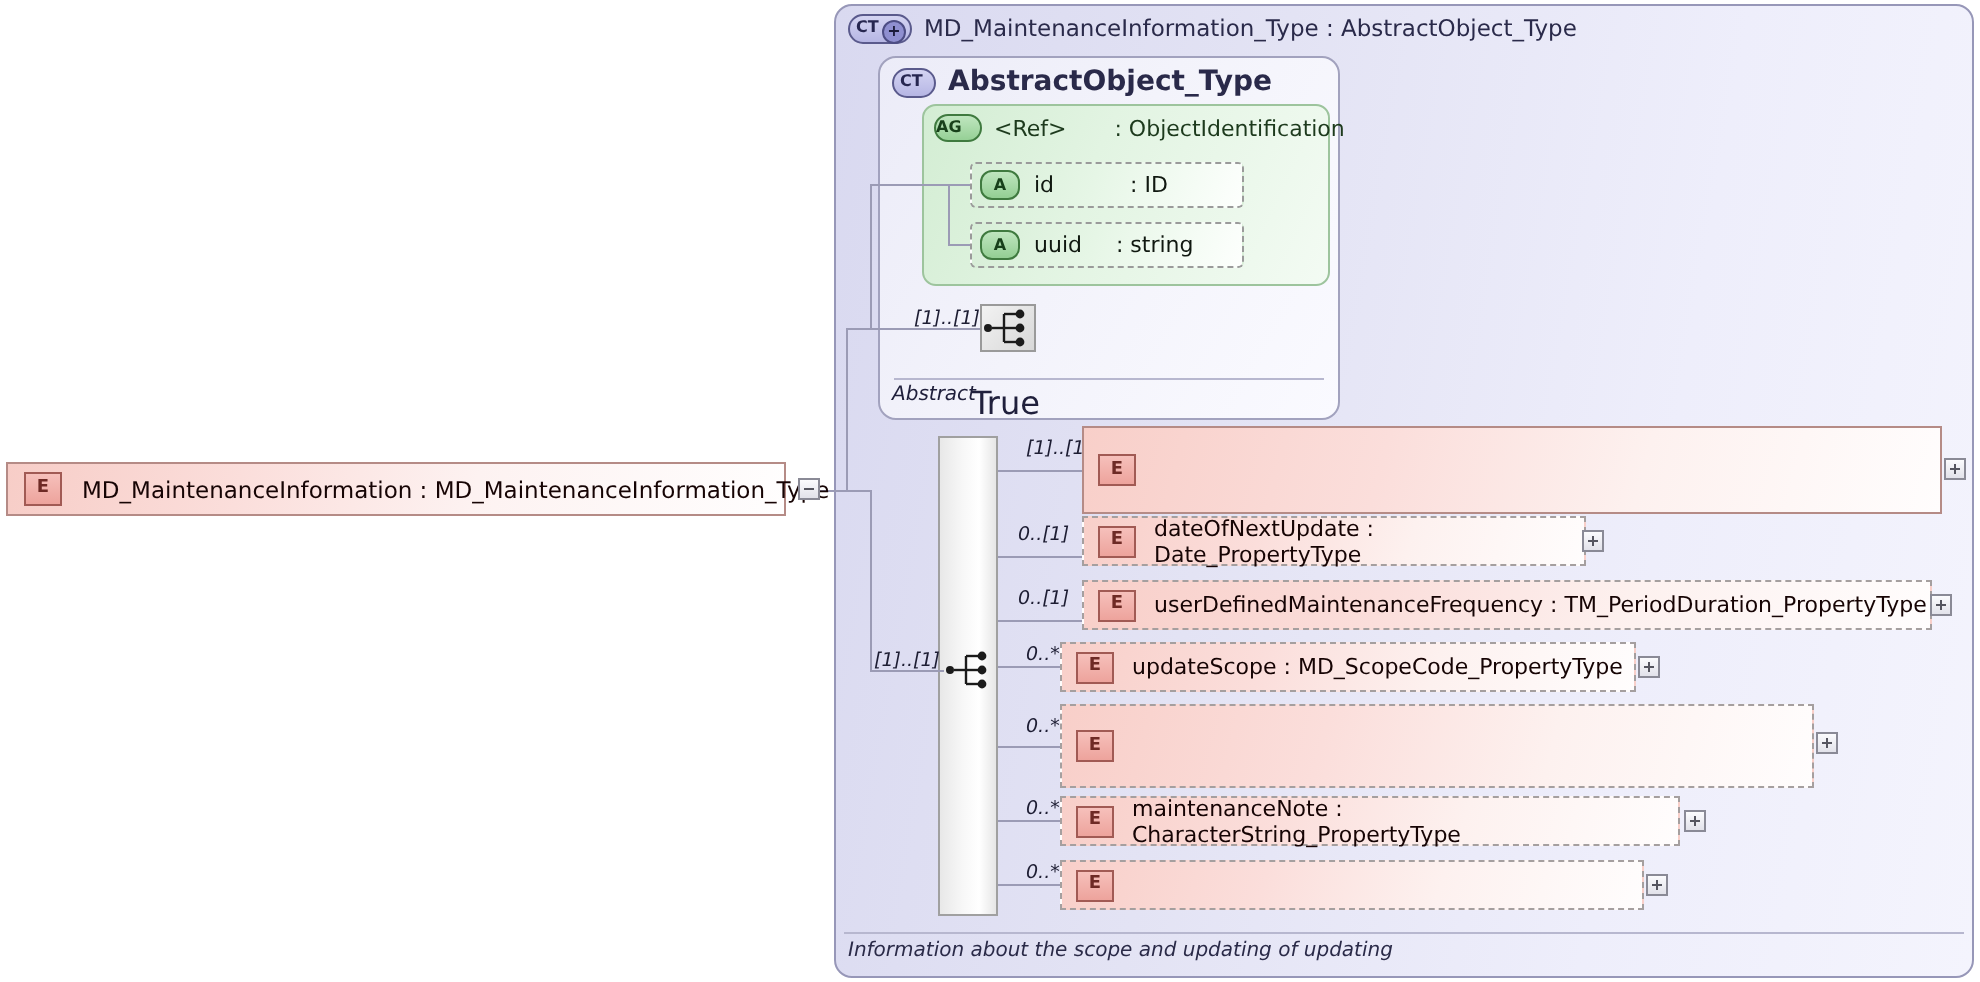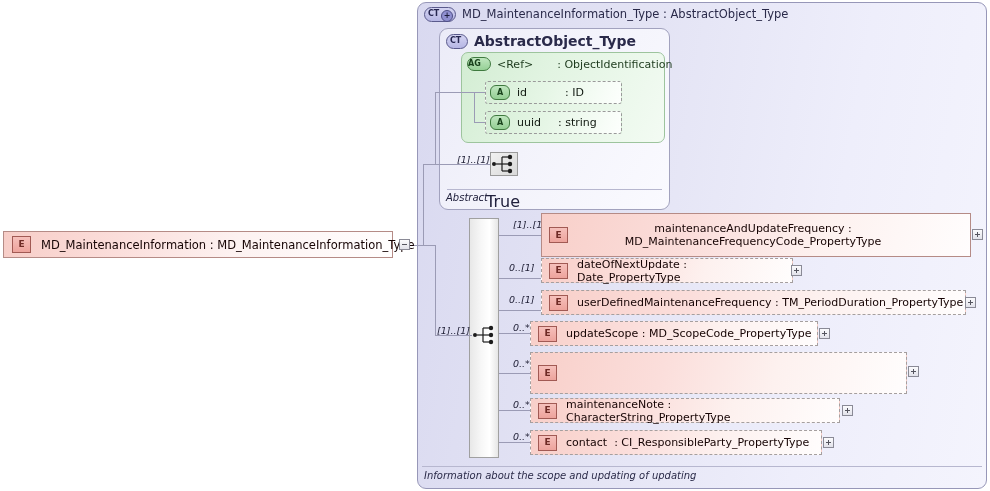--- a/index.html
+++ b/index.html
@@ -363,21 +363,20 @@
   <div class="hline" style="left:423px; top:164px; width:12px;"></div>
   <div class="vline" style="left:435px; top:245px; height:90px;"></div>
   <div class="hline" style="left:435px; top:335px; width:37px;"></div>
 
   <div class="hline" style="left:499px; top:235px; width:42px;"></div>
   <span class="card" style="left:513px; top:219px;">[1]..[1]</span>
   <div class="el-row solid" style="left:541px; top:213px; width:430px; height:44px;">
     <span class="e-badge">
       <span>E</span>
     </span>
-    <span class="el-label wrap">maintenanceAndUpdateFrequency : MD_MaintenanceFrequencyCode_PropertyType</span>
   </div>
   <div class="plus-box" style="left:972px; top:229px;"></div>
 
   <div class="hline" style="left:499px; top:278px; width:42px;"></div>
   <span class="card" style="left:509px; top:262px;">0..[1]</span>
   <div class="el-row dashed" style="left:541px; top:258px; width:252px; height:25px;">
     <span class="e-badge">
       <span>E</span>
     </span>
     <span class="el-label">dateOfNextUpdate : Date_PropertyType</span>
@@ -422,21 +421,20 @@
     <span class="el-label">maintenanceNote : CharacterString_PropertyType</span>
   </div>
   <div class="plus-box" style="left:842px; top:405px;"></div>
 
   <div class="hline" style="left:499px; top:442px; width:31px;"></div>
   <span class="card" style="left:513px; top:431px;">0..*</span>
   <div class="el-row dashed" style="left:530px; top:430px; width:292px; height:25px;">
     <span class="e-badge">
       <span>E</span>
     </span>
-    <span class="el-label">contact  : CI_ResponsibleParty_PropertyType</span>
   </div>
   <div class="plus-box" style="left:823px; top:437px;"></div>
 
   <div class="abs" id="doc-rule"></div>
   <span class="abs" id="doc-text">Information about the scope and updating of updating</span>
 
   <div class="abs" id="root-el">
     <span class="e-badge">
       <span>E</span>
     </span>

